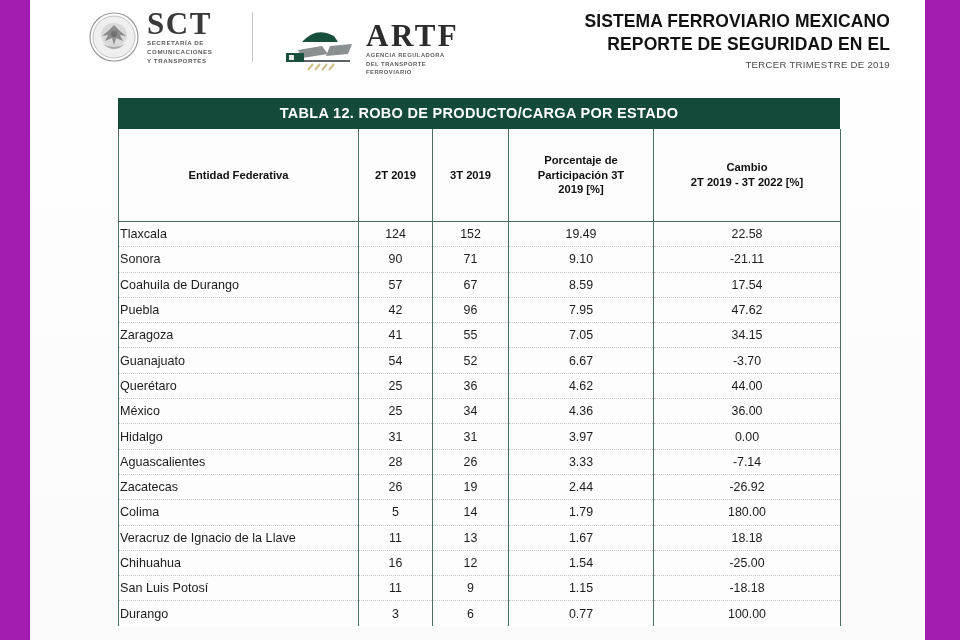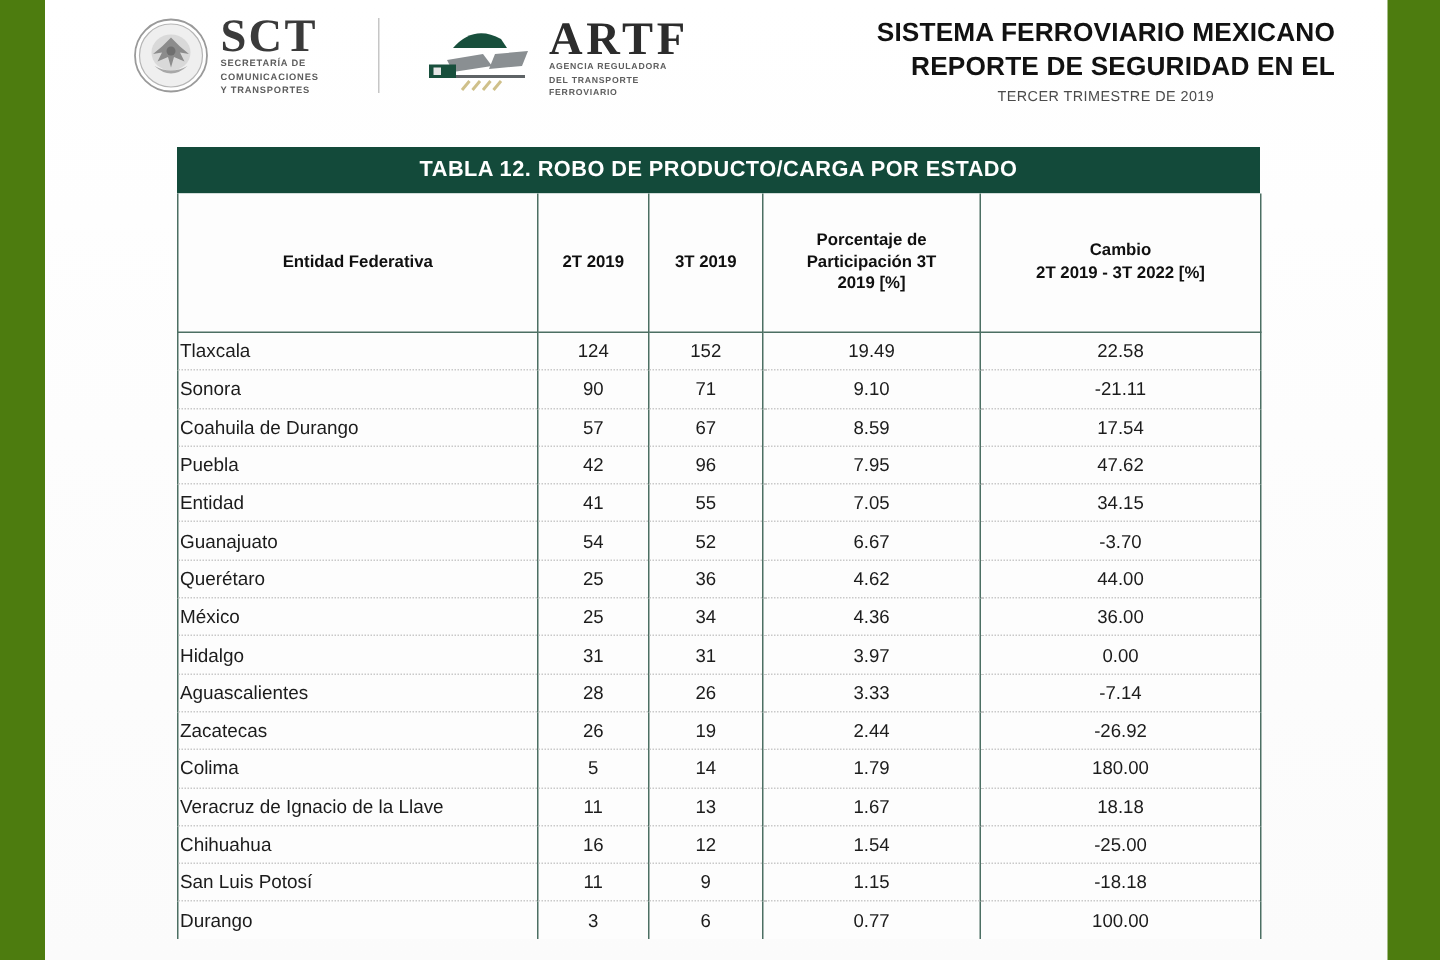--- a/index.html
+++ b/index.html
@@ -10,21 +10,21 @@
     width: 960px;
     height: 640px;
     overflow: hidden;
     background: #000000;
     font-family: "Liberation Sans", sans-serif;
   }
   .screen {
     position: relative;
     width: 960px;
     height: 640px;
-    background: #4d7c0f;
+    background: #a21caf;
   }
   .page {
     position: absolute;
     left: 30px;
     top: 0;
     width: 895px;
     height: 640px;
     background: #ffffff;
     background: linear-gradient(180deg,#ffffff 0%,#fdfdfd 45%,#fbfbfb 100%);
     overflow: hidden;
@@ -71,21 +71,21 @@
     position: absolute;
     left: 222px;
     top: 12px;
     width: 1px;
     height: 50px;
     background: #c6c6c6;
   }
   .logo-artf {
     position: absolute;
     left: 252px;
-    top: 10px;
+    top: 20px;
     display: flex;
     align-items: center;
     gap: 8px;
   }
   .train { width: 76px; height: 50px; flex: 0 0 auto; }
   .artf-text { line-height: 1; }
   .artf-big {
     font-size: 31px;
     font-weight: bold;
     letter-spacing: 2.5px;
@@ -113,21 +113,20 @@
     letter-spacing: 0.1px;
     line-height: 1.33;
     white-space: nowrap;
   }
   .title-sub {
     margin-top: 2px;
     font-size: 9.6px;
     color: #4b4b4b;
     letter-spacing: 0.3px;
     white-space: nowrap;
-    text-align: center;
   }
 
   
   .table-wrap {
     position: absolute;
     left: 88px;
     top: 98px;
     width: 722px;
   }
   .table-title {
@@ -300,21 +299,21 @@
               <td>17.54</td>
             </tr>
             <tr>
               <td class="name">Puebla</td>
               <td>42</td>
               <td>96</td>
               <td>7.95</td>
               <td>47.62</td>
             </tr>
             <tr>
-              <td class="name">Entidad</td>
+              <td class="name">Zaragoza</td>
               <td>41</td>
               <td>55</td>
               <td>7.05</td>
               <td>34.15</td>
             </tr>
             <tr>
               <td class="name">Guanajuato</td>
               <td>54</td>
               <td>52</td>
               <td>6.67</td>

